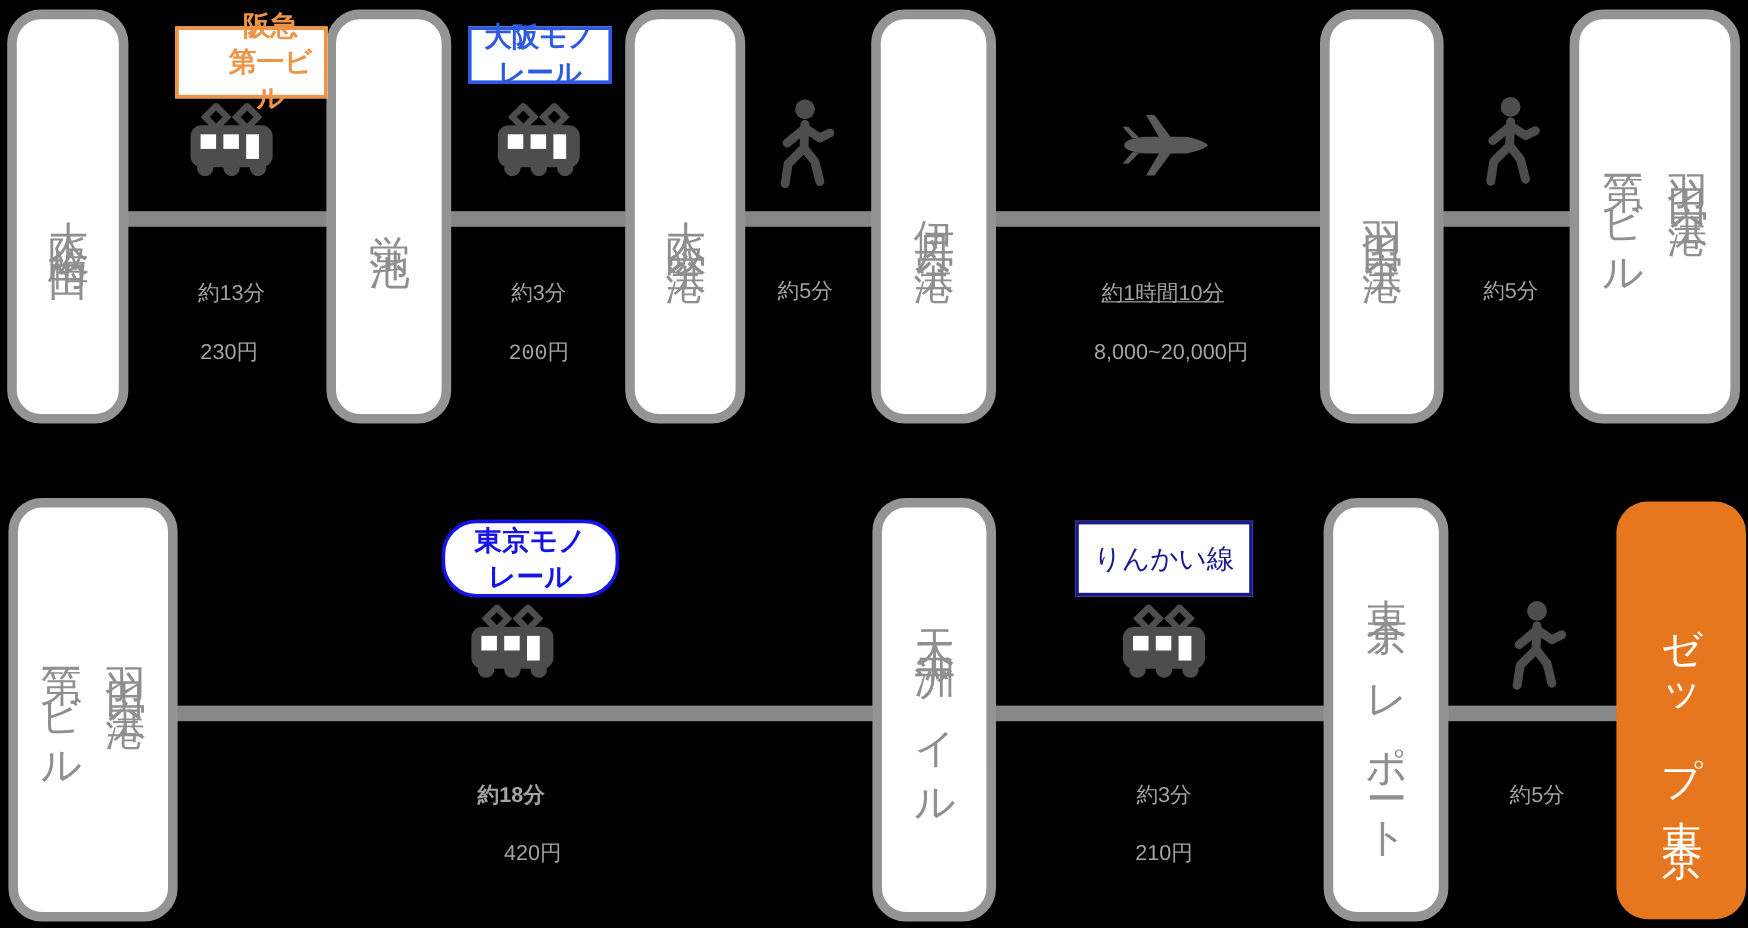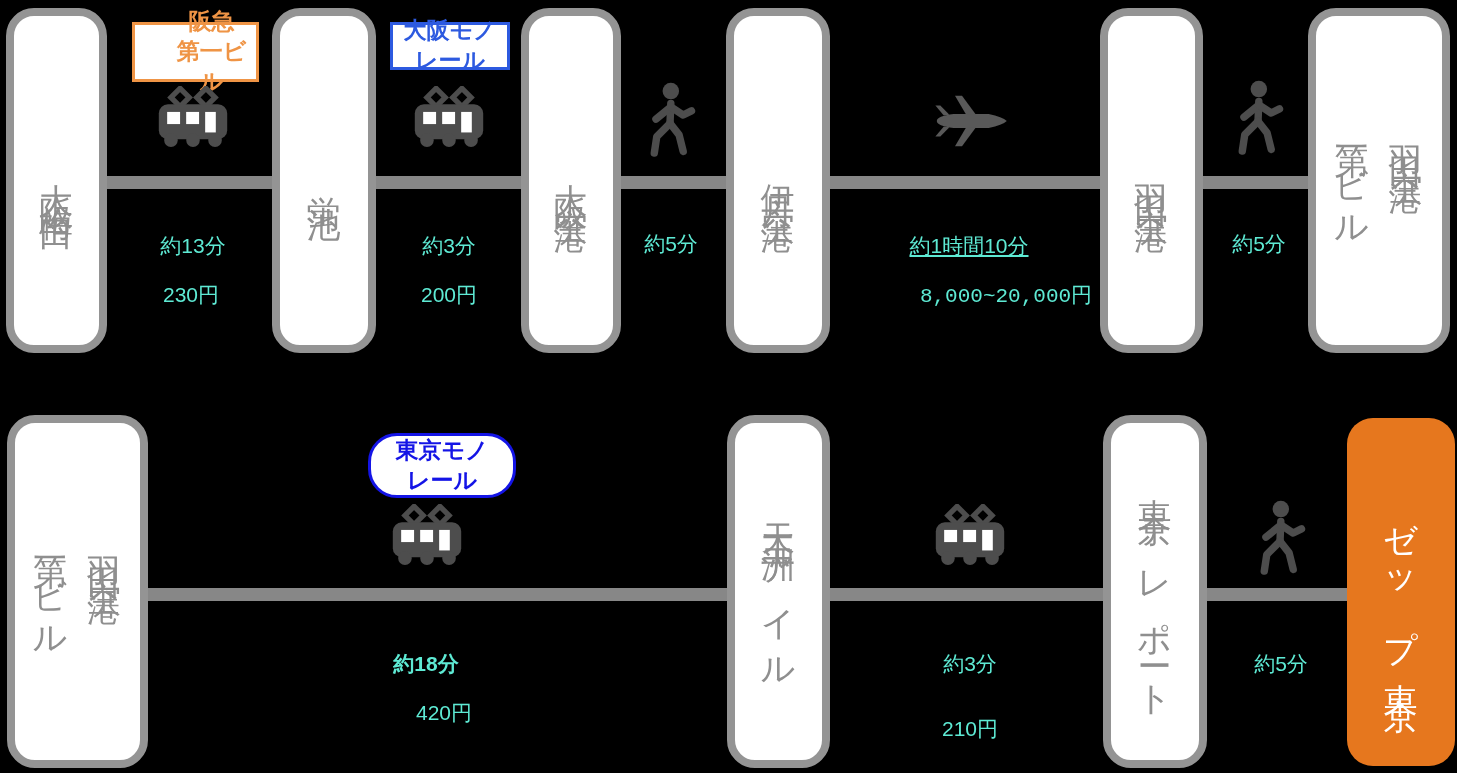--- a/index.html
+++ b/index.html
@@ -24,22 +24,22 @@
     position:absolute;background:#fff;box-sizing:border-box;z-index:2;
     display:flex;flex-direction:column;align-items:center;justify-content:center;
     text-align:center;font-size:23px;line-height:1.3;font-weight:bold;
   }
   .badge--hankyu{color:#ef9445;border:3px solid #ef9445;}
   .badge--osakamono{color:#2d5ae0;border:3px solid #2d5ae0;}
   .badge--tokyomono{color:#1414e6;border:3px solid #1414e6;}
   .badge--rinkai{color:#1a1a8f;border:3px solid #1a1a8f;font-weight:normal;}
   .icon{position:absolute;transform:translateX(-50%);z-index:2;line-height:0;}
   .info{
-    position:absolute;transform:translateX(-50%);color:#5eead4;
-    font-size:21px;white-space:nowrap;z-index:2;
+    position:absolute;transform:translateX(-50%);color:#a3a3a3;
+    font-size:18px;white-space:nowrap;z-index:2;
   }
 </style>
 </head>
 <body>
 
 <div class="canvas">
 
   <div class="route-line" style="left:50px;top:176px;width:1355px;"></div>
   <div class="route-line" style="left:70px;top:588px;width:1330px;"></div>
 
@@ -58,21 +58,21 @@
   <div class="station" style="left:1100px;top:8px;width:103px;height:345px;">
     <span class="vname">羽田空港</span>
   </div>
   <div class="station" style="left:1308px;top:8px;width:142px;height:345px;">
     <div class="vname-cols">
       <span class="vcol">羽田空港</span>
       <span class="vcol">第一ビル</span>
     </div>
   </div>
 
-  <div class="badge badge--hankyu" style="left:132px;top:22px;width:127px;height:60px;padding-left:32px;">
+  <div class="badge badge--hankyu" style="left:146px;top:22px;width:127px;height:60px;padding-left:32px;">
     <span>阪急</span>
     <span>第一ビル</span>
   </div>
   <span class="icon" style="left:193px;top:86px;">
     <svg width="76" height="64" viewBox="0 0 100 84">
       <path d="M33 3 L45 15 L33 27 L21 15 Z" fill="none" stroke="#4d4d4d" stroke-width="7"></path>
       <path d="M67 3 L79 15 L67 27 L55 15 Z" fill="none" stroke="#4d4d4d" stroke-width="7"></path>
       <rect x="5" y="24" width="90" height="46" rx="12" fill="#4d4d4d"></rect>
       <rect x="16" y="34" width="17" height="16" fill="#fff"></rect>
       <rect x="41" y="34" width="17" height="16" fill="#fff"></rect>
@@ -96,21 +96,21 @@
       <rect x="5" y="24" width="90" height="46" rx="12" fill="#4d4d4d"></rect>
       <rect x="16" y="34" width="17" height="16" fill="#fff"></rect>
       <rect x="41" y="34" width="17" height="16" fill="#fff"></rect>
       <rect x="66" y="34" width="14" height="27" fill="#fff"></rect>
       <circle cx="21" cy="71" r="9" fill="#4d4d4d"></circle>
       <circle cx="50" cy="71" r="9" fill="#4d4d4d"></circle>
       <circle cx="79" cy="71" r="9" fill="#4d4d4d"></circle>
     </svg>
   </span>
   <div class="info" style="left:449px;top:232px;">約3分</div>
-  <div class="info" style="left:449px;top:281px;">200円</div>
+  <div class="info" style="left:449px;top:281px;font-family:Liberation Mono, monospace;">200円</div>
 
   <span class="icon" style="left:670px;top:82px;">
     <svg width="52" height="76" viewBox="0 0 60 92">
       <circle cx="31" cy="11" r="10" fill="#4d4d4d"></circle>
       <g fill="none" stroke="#4d4d4d" stroke-width="9" stroke-linecap="round" stroke-linejoin="round">
         <path d="M31 26 L30 50"></path>
         <path d="M30 31 L13 45"></path>
         <path d="M31 30 L46 40 L56 35"></path>
         <path d="M30 50 L14 66 L11 86"></path>
         <path d="M30 50 L41 64 L46 84"></path>
@@ -124,21 +124,21 @@
       <g fill="#595959">
         <path d="M14 42 Q14 35 38 32 L88 32 Q108 36 114 42 Q108 48 88 52 L38 52 Q14 49 14 42 Z"></path>
         <path d="M56 33 L40 6 L50 6 L70 33 Z"></path>
         <path d="M56 51 L40 78 L50 78 L70 51 Z"></path>
         <path d="M24 34 L12 20 L19 20 L32 33 Z"></path>
         <path d="M24 50 L12 64 L19 64 L32 51 Z"></path>
       </g>
     </svg>
   </span>
   <div class="info" style="left:969px;top:232px;text-decoration:underline;">約1時間10分</div>
-  <div class="info" style="left:1006px;top:281px;font-family:Liberation Mono, monospace;">8,000~20,000円</div>
+  <div class="info" style="left:976px;top:281px;">8,000~20,000円</div>
 
   <span class="icon" style="left:1258px;top:80px;">
     <svg width="52" height="76" viewBox="0 0 60 92">
       <circle cx="31" cy="11" r="10" fill="#4d4d4d"></circle>
       <g fill="none" stroke="#4d4d4d" stroke-width="9" stroke-linecap="round" stroke-linejoin="round">
         <path d="M31 26 L30 50"></path>
         <path d="M30 31 L13 45"></path>
         <path d="M31 30 L46 40 L56 35"></path>
         <path d="M30 50 L14 66 L11 86"></path>
         <path d="M30 50 L41 64 L46 84"></path>
@@ -176,35 +176,38 @@
       <rect x="41" y="34" width="17" height="16" fill="#fff"></rect>
       <rect x="66" y="34" width="14" height="27" fill="#fff"></rect>
       <circle cx="21" cy="71" r="9" fill="#4d4d4d"></circle>
       <circle cx="50" cy="71" r="9" fill="#4d4d4d"></circle>
       <circle cx="79" cy="71" r="9" fill="#4d4d4d"></circle>
     </svg>
   </span>
   <div class="info" style="left:426px;top:650px;font-weight:bold;">約18分</div>
   <div class="info" style="left:444px;top:699px;">420円</div>
 
+  <div class="badge badge--rinkai" style="left:896px;top:434px;width:148px;height:63px;">
+    <span>りんかい線</span>
+  </div>
   <span class="icon" style="left:970px;top:504px;">
     <svg width="76" height="64" viewBox="0 0 100 84">
       <path d="M33 3 L45 15 L33 27 L21 15 Z" fill="none" stroke="#4d4d4d" stroke-width="7"></path>
       <path d="M67 3 L79 15 L67 27 L55 15 Z" fill="none" stroke="#4d4d4d" stroke-width="7"></path>
       <rect x="5" y="24" width="90" height="46" rx="12" fill="#4d4d4d"></rect>
       <rect x="16" y="34" width="17" height="16" fill="#fff"></rect>
       <rect x="41" y="34" width="17" height="16" fill="#fff"></rect>
       <rect x="66" y="34" width="14" height="27" fill="#fff"></rect>
       <circle cx="21" cy="71" r="9" fill="#4d4d4d"></circle>
       <circle cx="50" cy="71" r="9" fill="#4d4d4d"></circle>
       <circle cx="79" cy="71" r="9" fill="#4d4d4d"></circle>
     </svg>
   </span>
   <div class="info" style="left:970px;top:650px;">約3分</div>
-  <div class="info" style="left:970px;top:699px;margin-top:16px;">210円</div>
+  <div class="info" style="left:970px;top:699px;">210円</div>
 
   <span class="icon" style="left:1280px;top:500px;">
     <svg width="52" height="76" viewBox="0 0 60 92">
       <circle cx="31" cy="11" r="10" fill="#4d4d4d"></circle>
       <g fill="none" stroke="#4d4d4d" stroke-width="9" stroke-linecap="round" stroke-linejoin="round">
         <path d="M31 26 L30 50"></path>
         <path d="M30 31 L13 45"></path>
         <path d="M31 30 L46 40 L56 35"></path>
         <path d="M30 50 L14 66 L11 86"></path>
         <path d="M30 50 L41 64 L46 84"></path>

